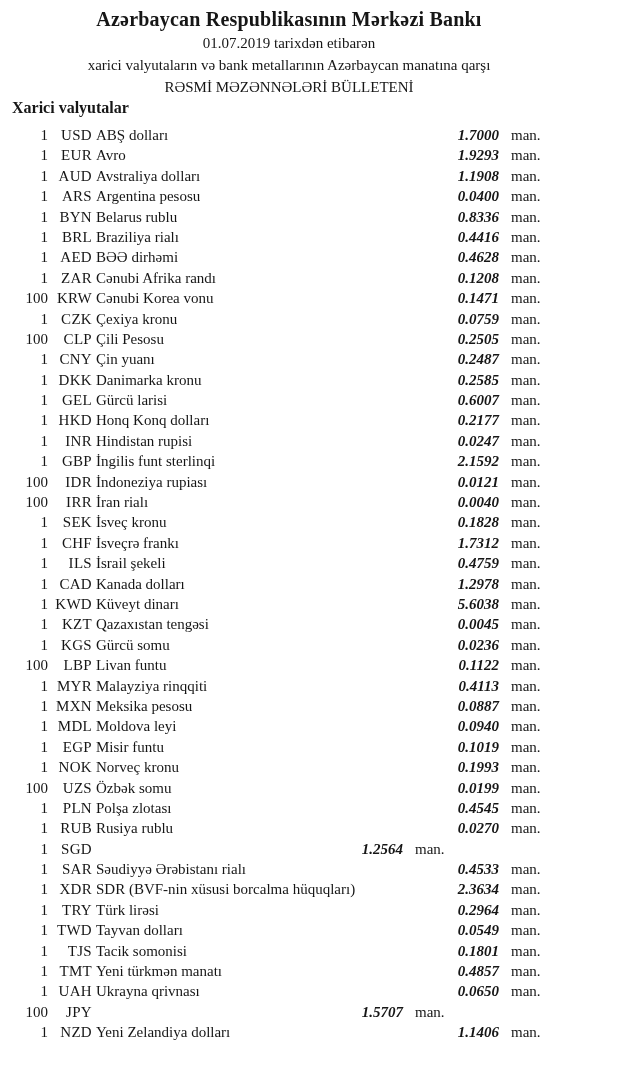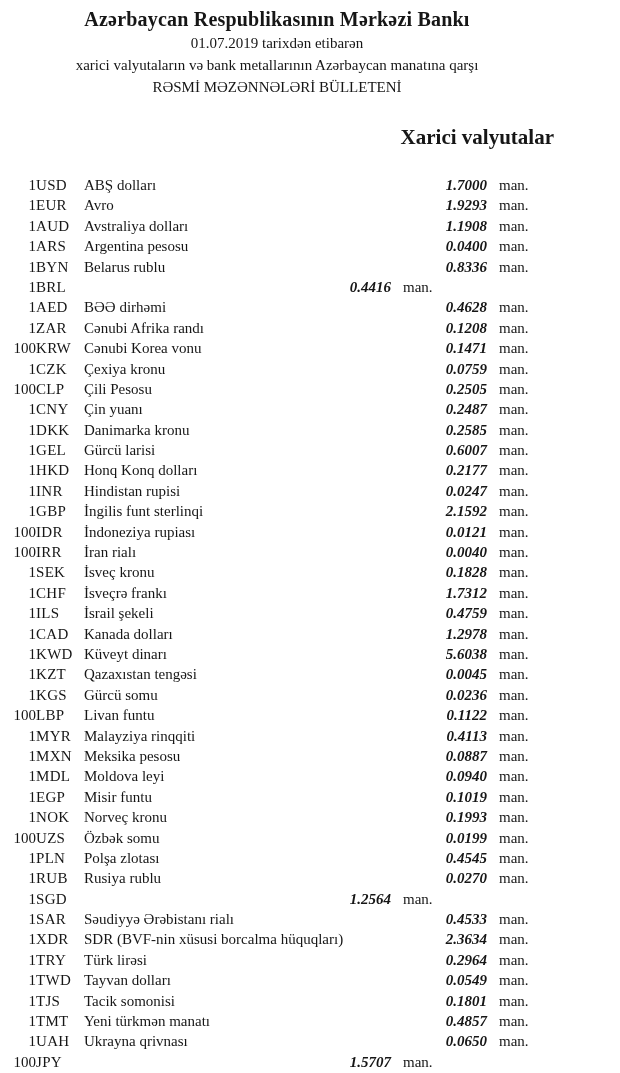--- a/index.html
+++ b/index.html
@@ -9,61 +9,60 @@
   }
   body {
     width: 620px;
     min-height: 1073px;
     color: #161616;
     font-family: "Liberation Serif", "DejaVu Serif", serif;
     overflow: hidden;
   }
   .page {
     width: 554px;
+    padding-left: 12px;
   }
   .header {
     text-align: center;
     padding-top: 7px;
   }
   .bank-title {
     font-size: 20px;
     font-weight: bold;
     line-height: 25px;
     letter-spacing: 0.2px;
   }
   .header-sub {
     font-size: 15px;
     font-weight: normal;
     line-height: 22px;
   }
   .section-title {
-    text-align: right;
-    font-size: 21px;
+    text-align: left;
+    font-size: 16px;
     font-weight: bold;
     line-height: 20px;
-    margin-top: 29px;
   }
   .rates-table {
     margin-top: 7px;
   }
   .row {
     display: grid;
     grid-template-columns: 36px 44px 1fr 96px 55px;
     align-items: baseline;
     height: 20.4px;
     font-size: 15px;
     line-height: 20.4px;
   }
   .qty {
     text-align: right;
   }
   .code {
-    text-align: left;
+    text-align: right;
     letter-spacing: 0.3px;
-    margin-top: 21px;
   }
   .name {
     padding-left: 4px;
     white-space: nowrap;
     overflow: hidden;
   }
   .rate {
     text-align: right;
     font-weight: bold;
     font-style: italic;
@@ -123,20 +122,21 @@
       <span class="qty">1</span>
       <span class="code">BYN</span>
       <span class="name">Belarus rublu</span>
       <span class="rate">0.8336</span>
       <span class="unit">man.</span>
     </div>
 
     <div class="row">
       <span class="qty">1</span>
       <span class="code">BRL</span>
+      <span class="name">Braziliya rialı</span>
       <span class="rate">0.4416</span>
       <span class="unit">man.</span>
     </div>
 
     <div class="row">
       <span class="qty">1</span>
       <span class="code">AED</span>
       <span class="name">BƏƏ dirhəmi</span>
       <span class="rate">0.4628</span>
       <span class="unit">man.</span>

